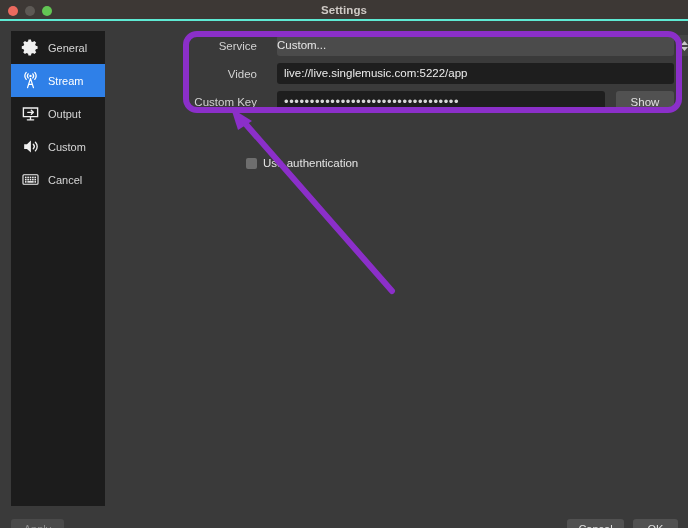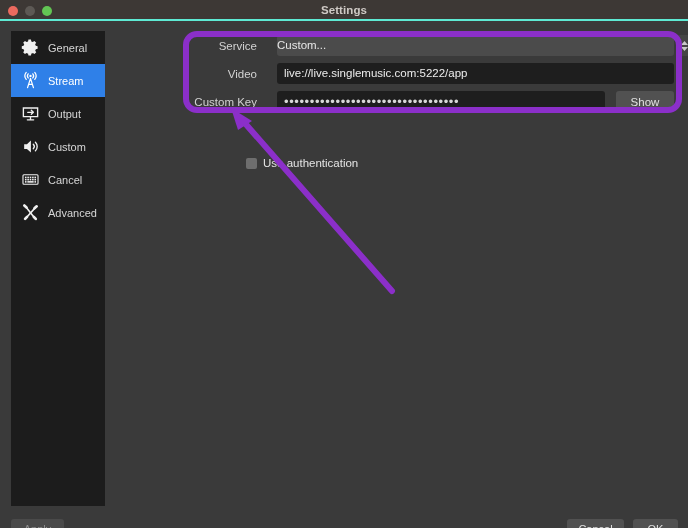--- a/index.html
+++ b/index.html
@@ -346,33 +346,20 @@
               <rect x="17" y="11.2" width="2" height="2"></rect>
               <rect x="5" y="14" width="2" height="2"></rect>
                 <rect x="8" y="14" width="8" height="2"></rect>
               <rect x="17" y="14" width="2" height="2"></rect>
             </g>
           </svg>
         </span>
         <span class="nav-label">Cancel</span>
       </div>
 
-      <div class="nav-item">
-        <span class="nav-icon">
-          <svg width="19" height="19" viewBox="0 0 24 24" fill="none" stroke="#f0f0f0" stroke-width="2.1" stroke-linecap="round">
-            <path d="M5.5 4.2 17 18.6"></path>
-            <path d="M18.6 5.2 6.4 18.9"></path>
-            <path d="M4.2 3.2 7 5.6" stroke-width="3.4"></path>
-            <path d="M19.8 4.2 17 6.6" stroke-width="3.4"></path>
-            <path d="M16.2 17.6 18.6 20.1" stroke-width="3.4"></path>
-            <path d="M7.6 17.5 5.2 20" stroke-width="3.4"></path>
-          </svg>
-        </span>
-        <span class="nav-label">Advanced</span>
-      </div>
 
     </div>
 
     <div class="main">
 
       <div class="form">
 
         <div class="row">
           <div class="row-label">Service</div>
           <div class="combo">

